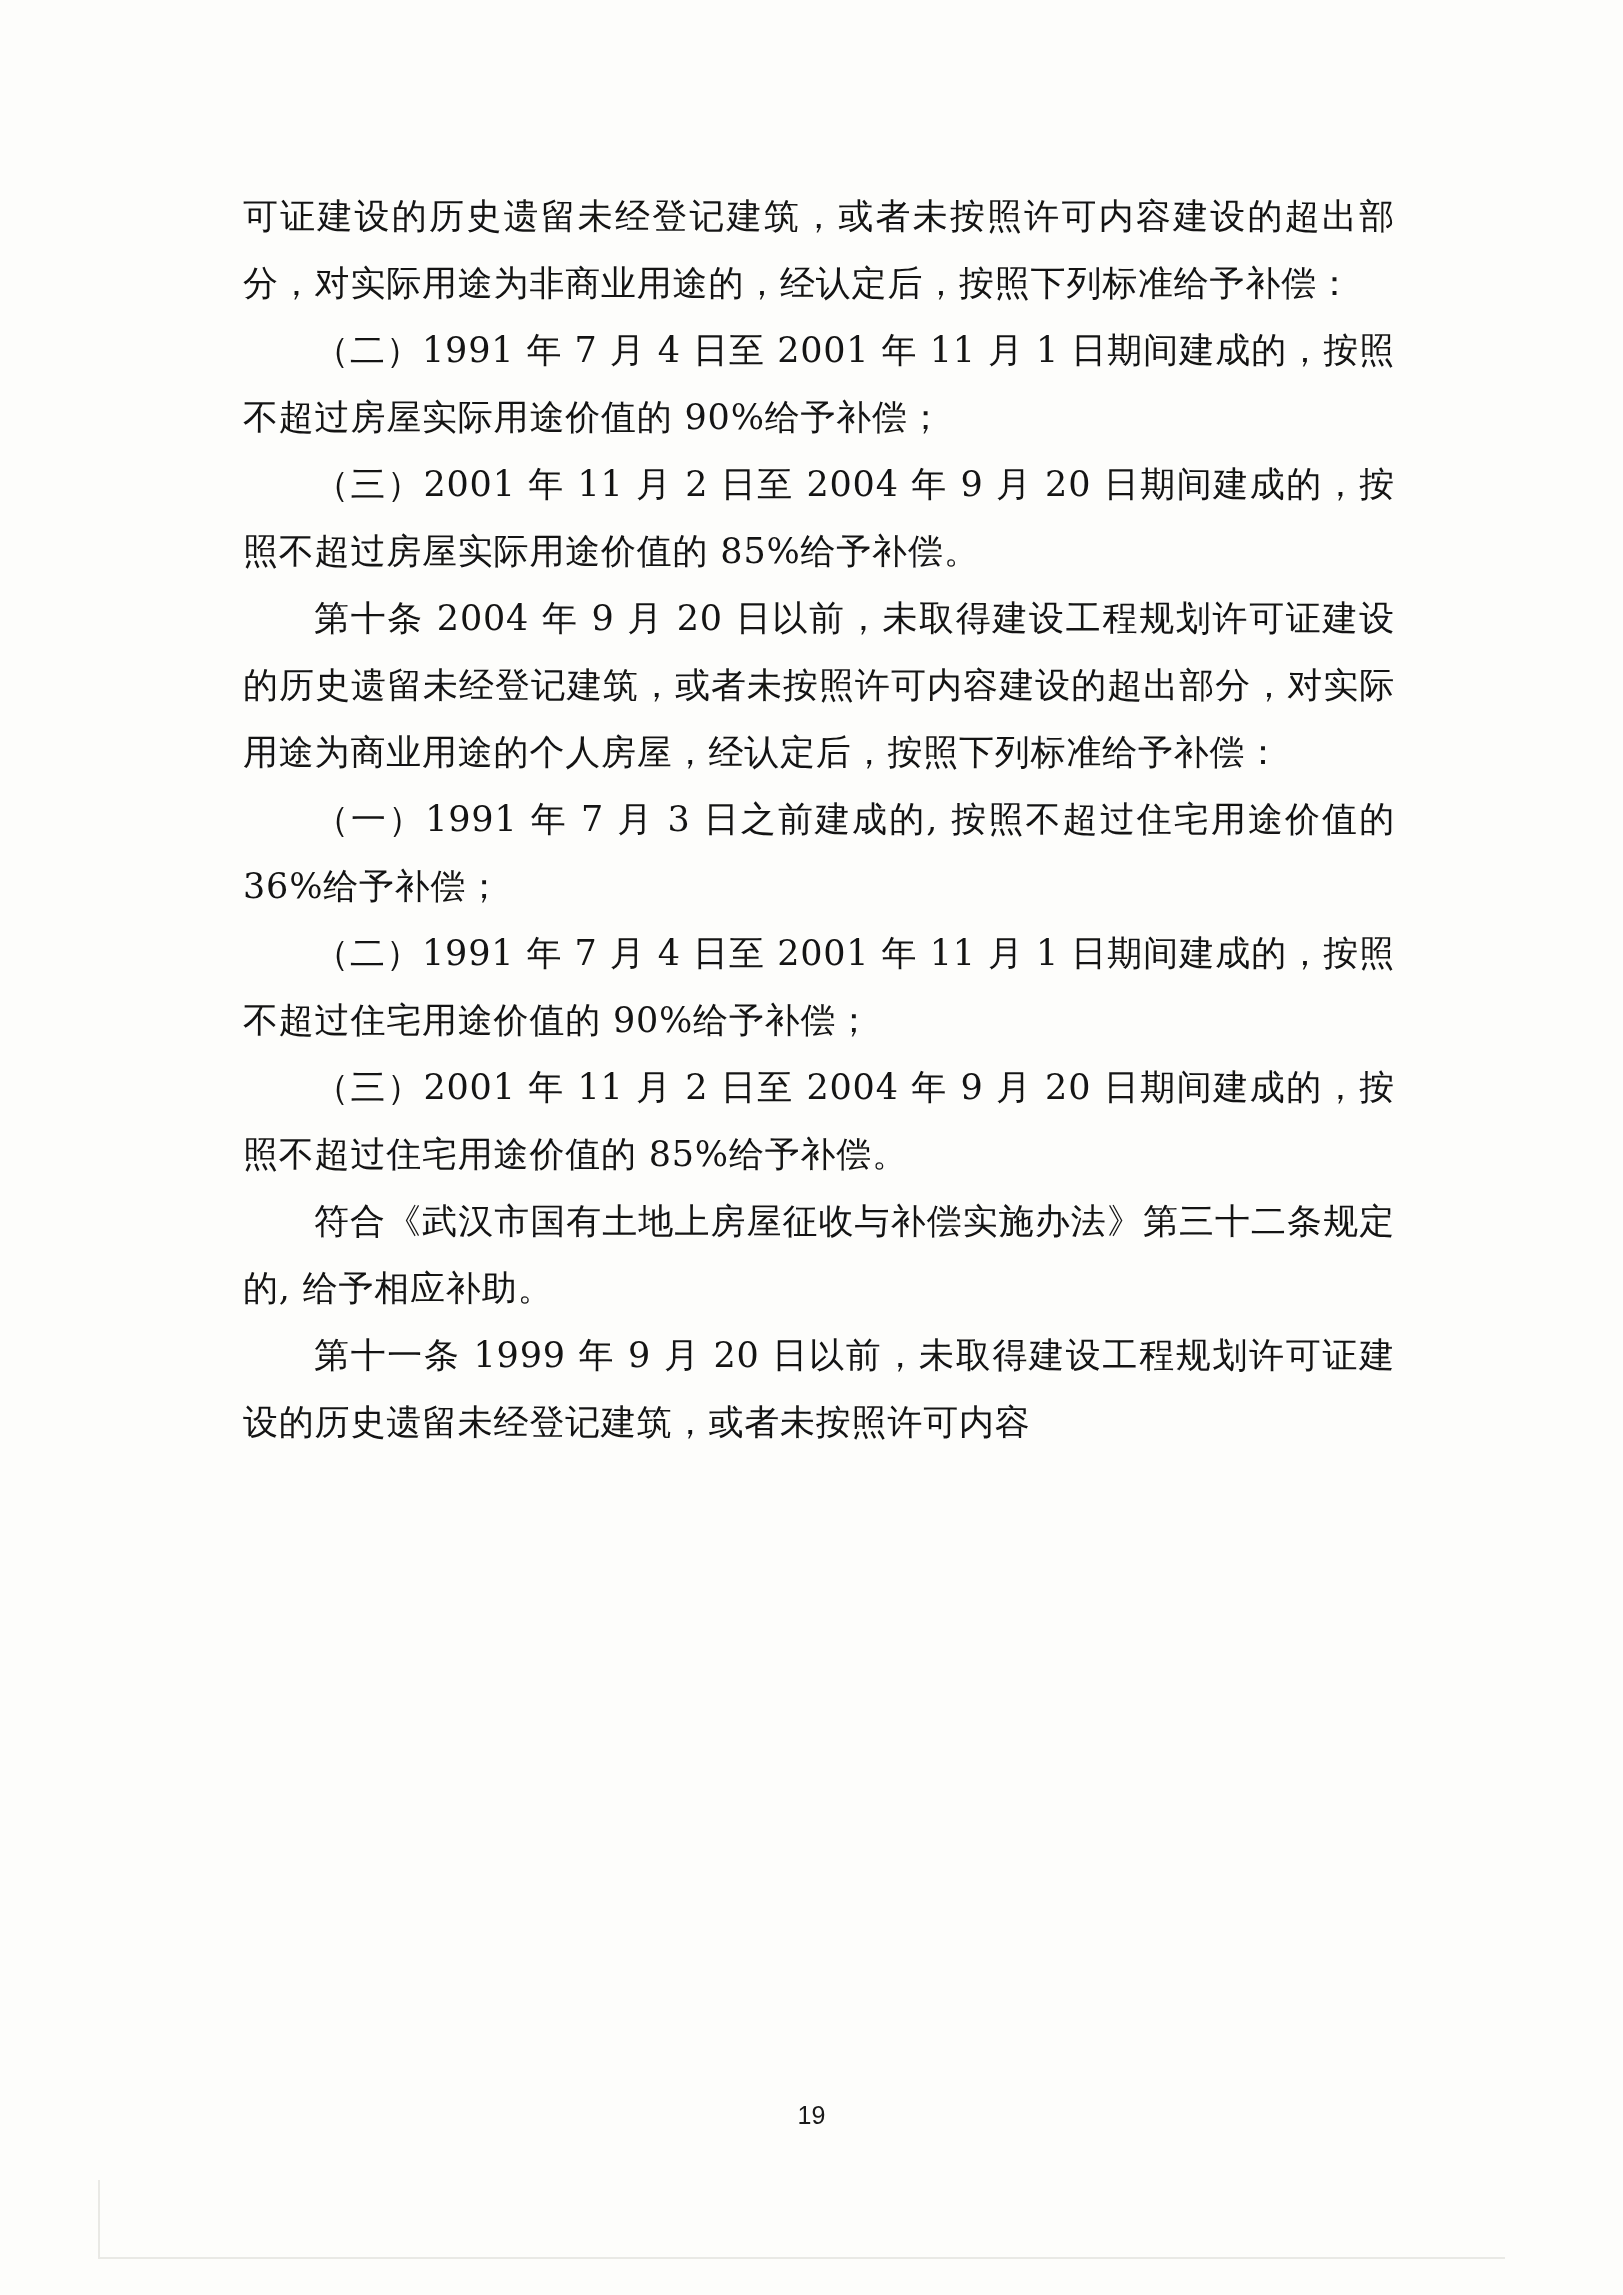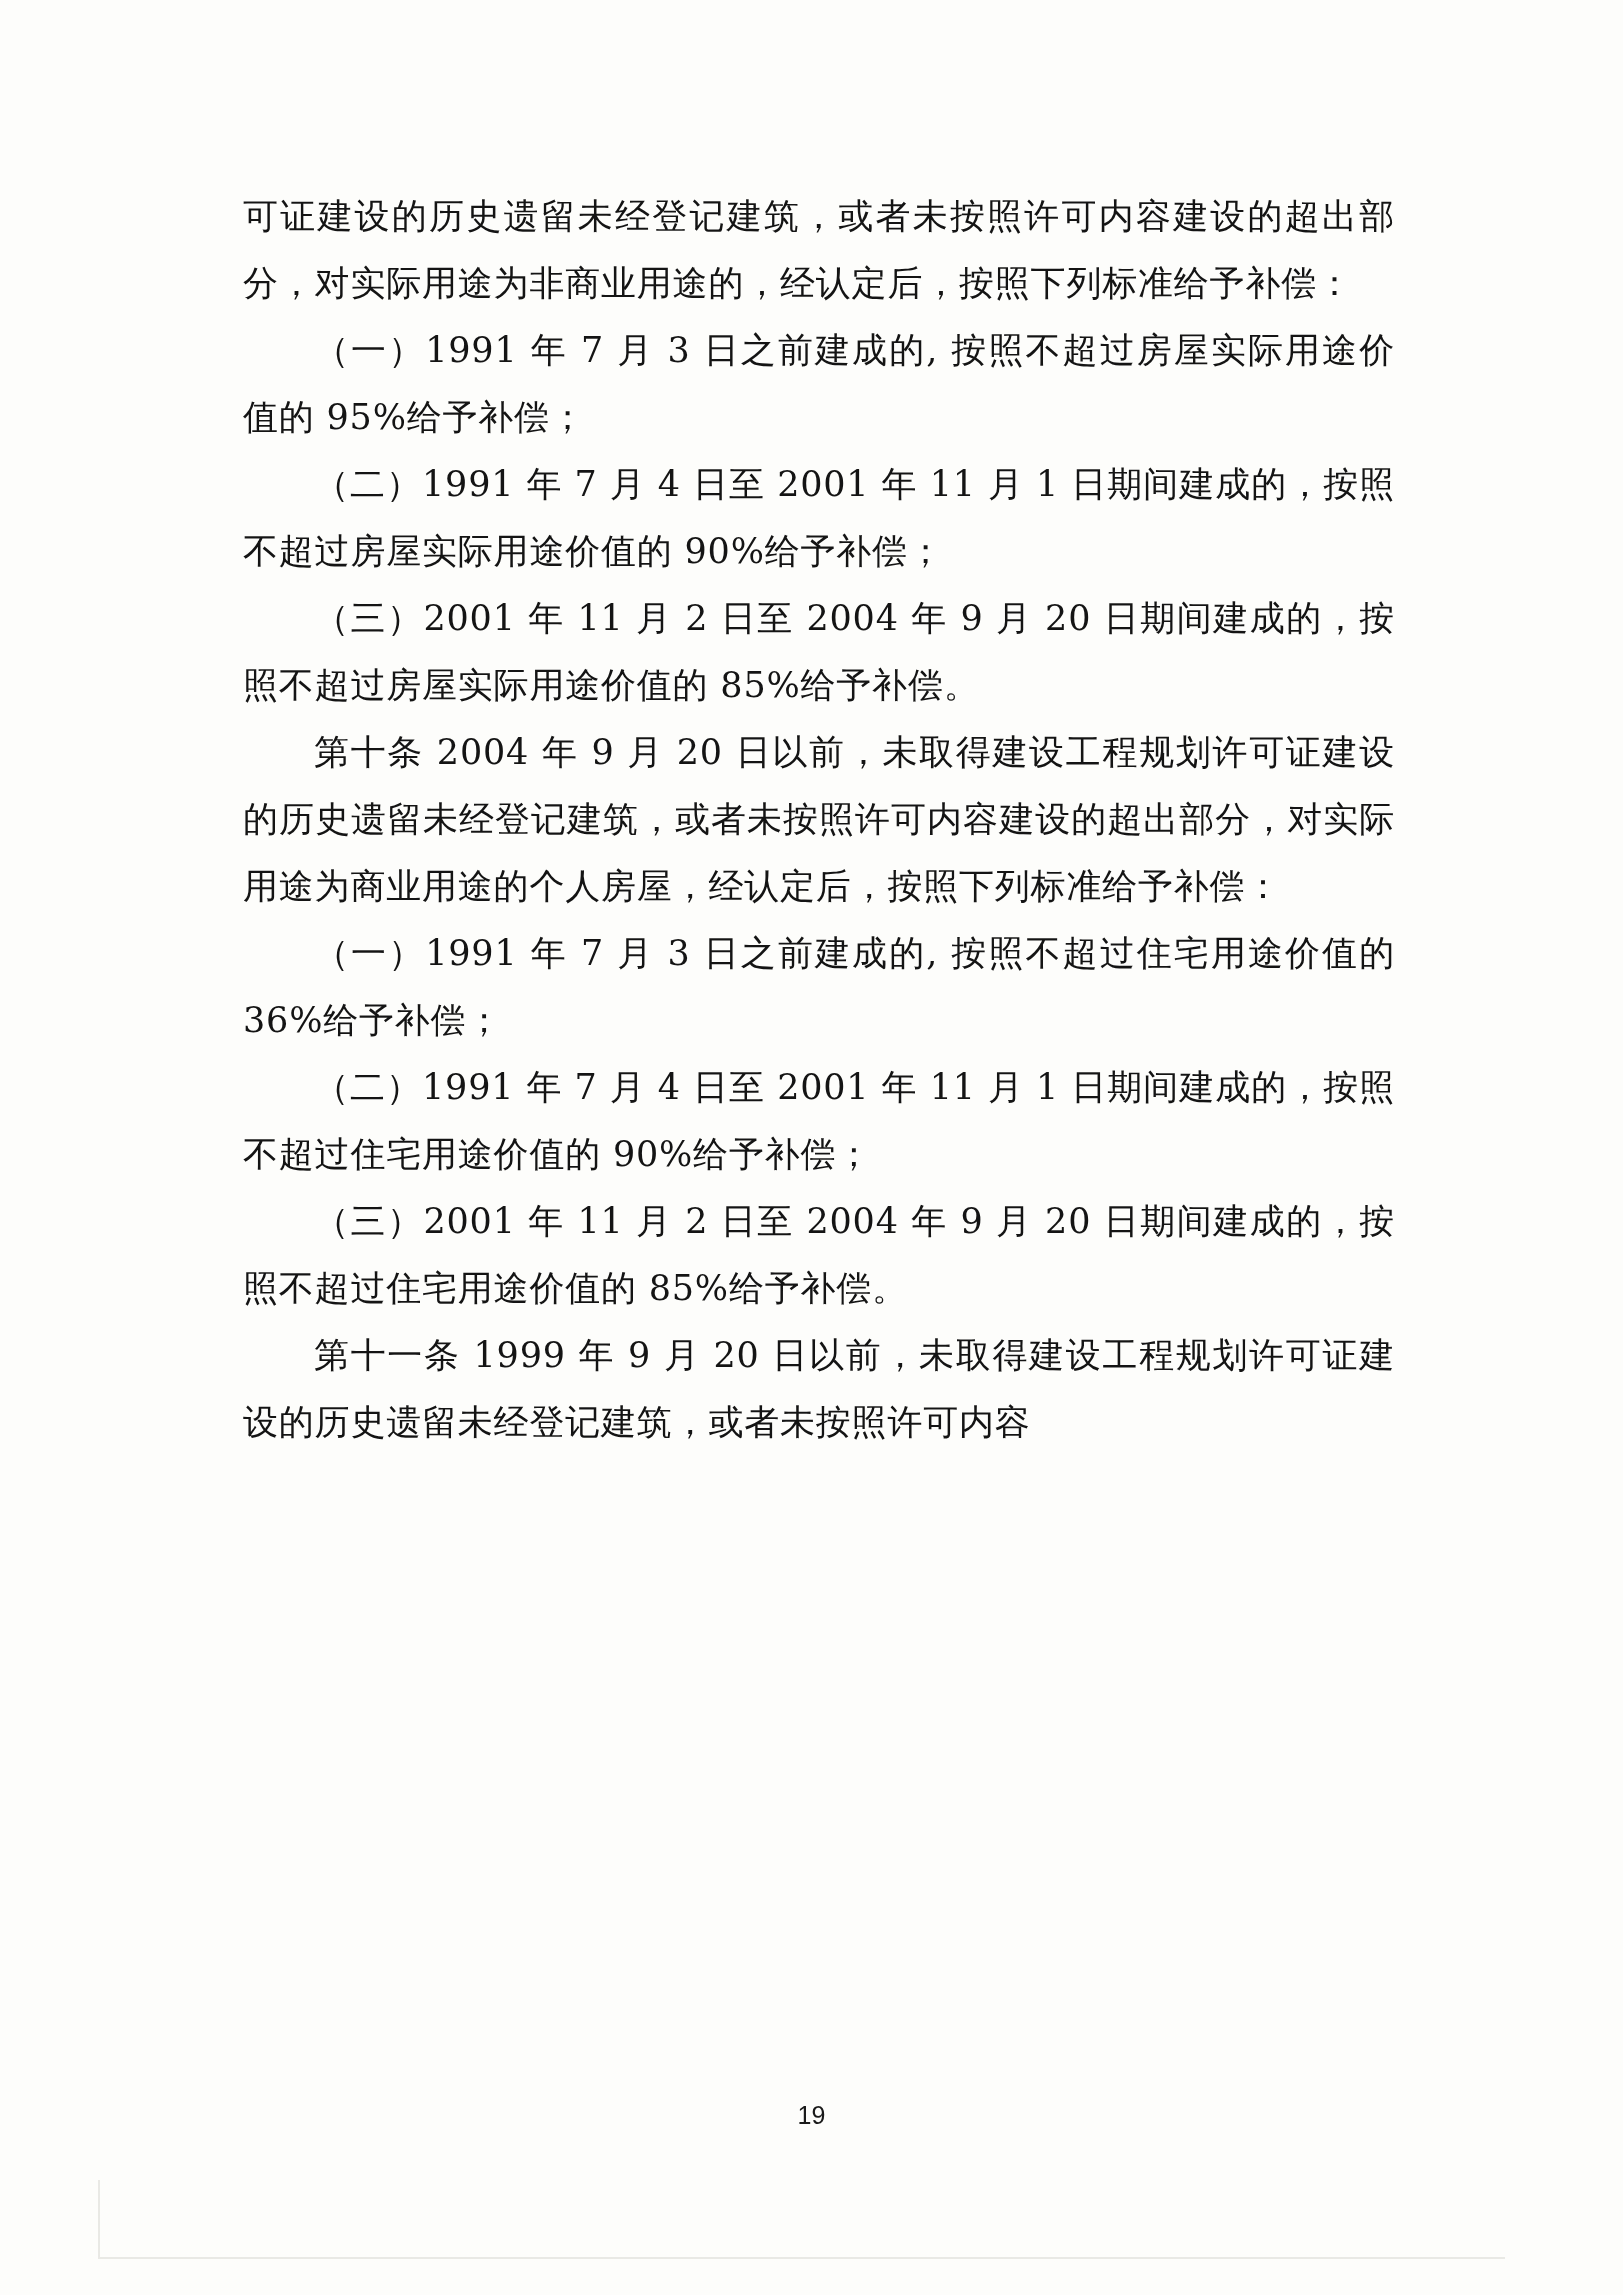--- a/index.html
+++ b/index.html
@@ -69,26 +69,26 @@
     width: 1407px;
     height: 2px;
   }
 </style>
 </head>
 <body>
 
 <div class="page">
   <div class="content">
     <p class="para">可证建设的历史遗留未经登记建筑，或者未按照许可内容建设的超出部分，对实际用途为非商业用途的，经认定后，按照下列标准给予补偿：</p>
-    <p class="para indent">（一）1991 年 7 月 3 日之前建成的, 按照不超过房屋实际用途价值的 95%给予补偿；</p>
     <p class="para indent">（二）1991 年 7 月 4 日至 2001 年 11 月 1 日期间建成的，按照不超过房屋实际用途价值的 90%给予补偿；</p>
     <p class="para indent">（三）2001 年 11 月 2 日至 2004 年 9 月 20 日期间建成的，按照不超过房屋实际用途价值的 85%给予补偿。</p>
     <p class="para indent">第十条 2004 年 9 月 20 日以前，未取得建设工程规划许可证建设的历史遗留未经登记建筑，或者未按照许可内容建设的超出部分，对实际用途为商业用途的个人房屋，经认定后，按照下列标准给予补偿：</p>
     <p class="para indent">（一）1991 年 7 月 3 日之前建成的, 按照不超过住宅用途价值的 36%给予补偿；</p>
     <p class="para indent">（二）1991 年 7 月 4 日至 2001 年 11 月 1 日期间建成的，按照不超过住宅用途价值的 90%给予补偿；</p>
     <p class="para indent">（三）2001 年 11 月 2 日至 2004 年 9 月 20 日期间建成的，按照不超过住宅用途价值的 85%给予补偿。</p>
+    <p class="para indent">符合《武汉市国有土地上房屋征收与补偿实施办法》第三十二条规定的, 给予相应补助。</p>
     <p class="para indent">第十一条 1999 年 9 月 20 日以前，未取得建设工程规划许可证建设的历史遗留未经登记建筑，或者未按照许可内容</p>
   </div>
   <div class="page-number">19</div>
   <div class="edge-mark edge-left"></div>
   <div class="edge-mark edge-bottom"></div>
 </div>
 
 
 </body></html>

